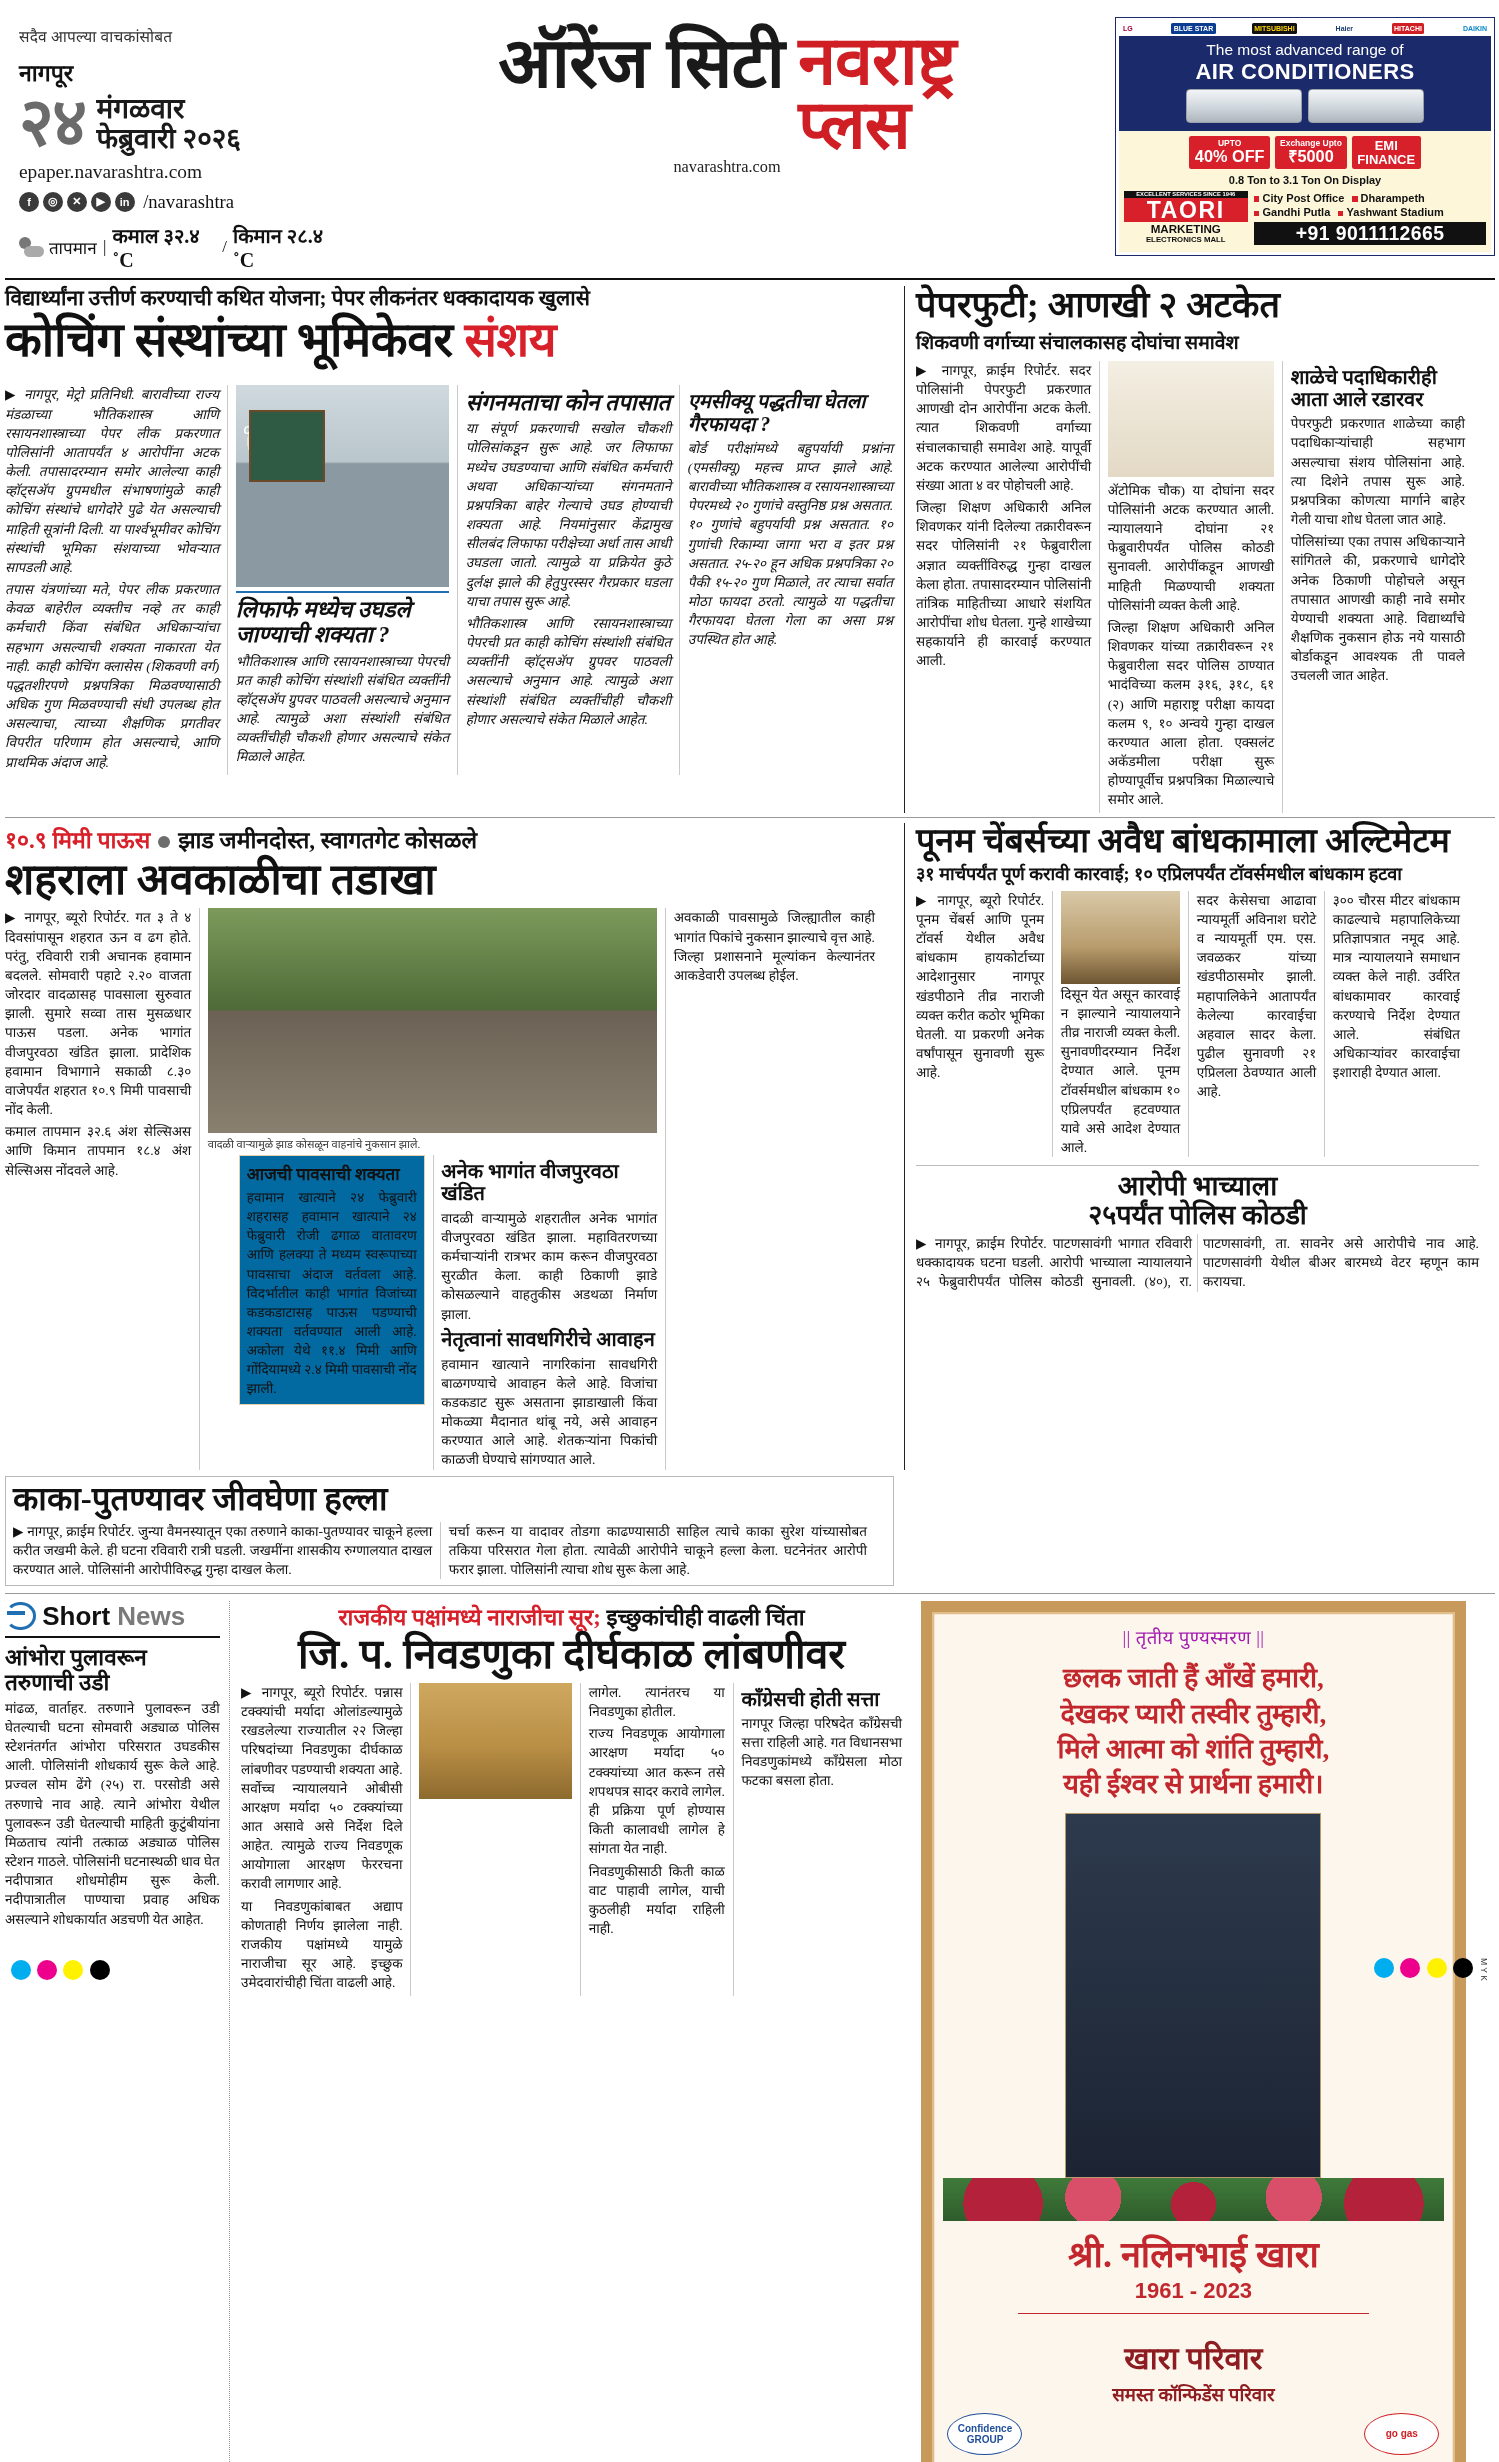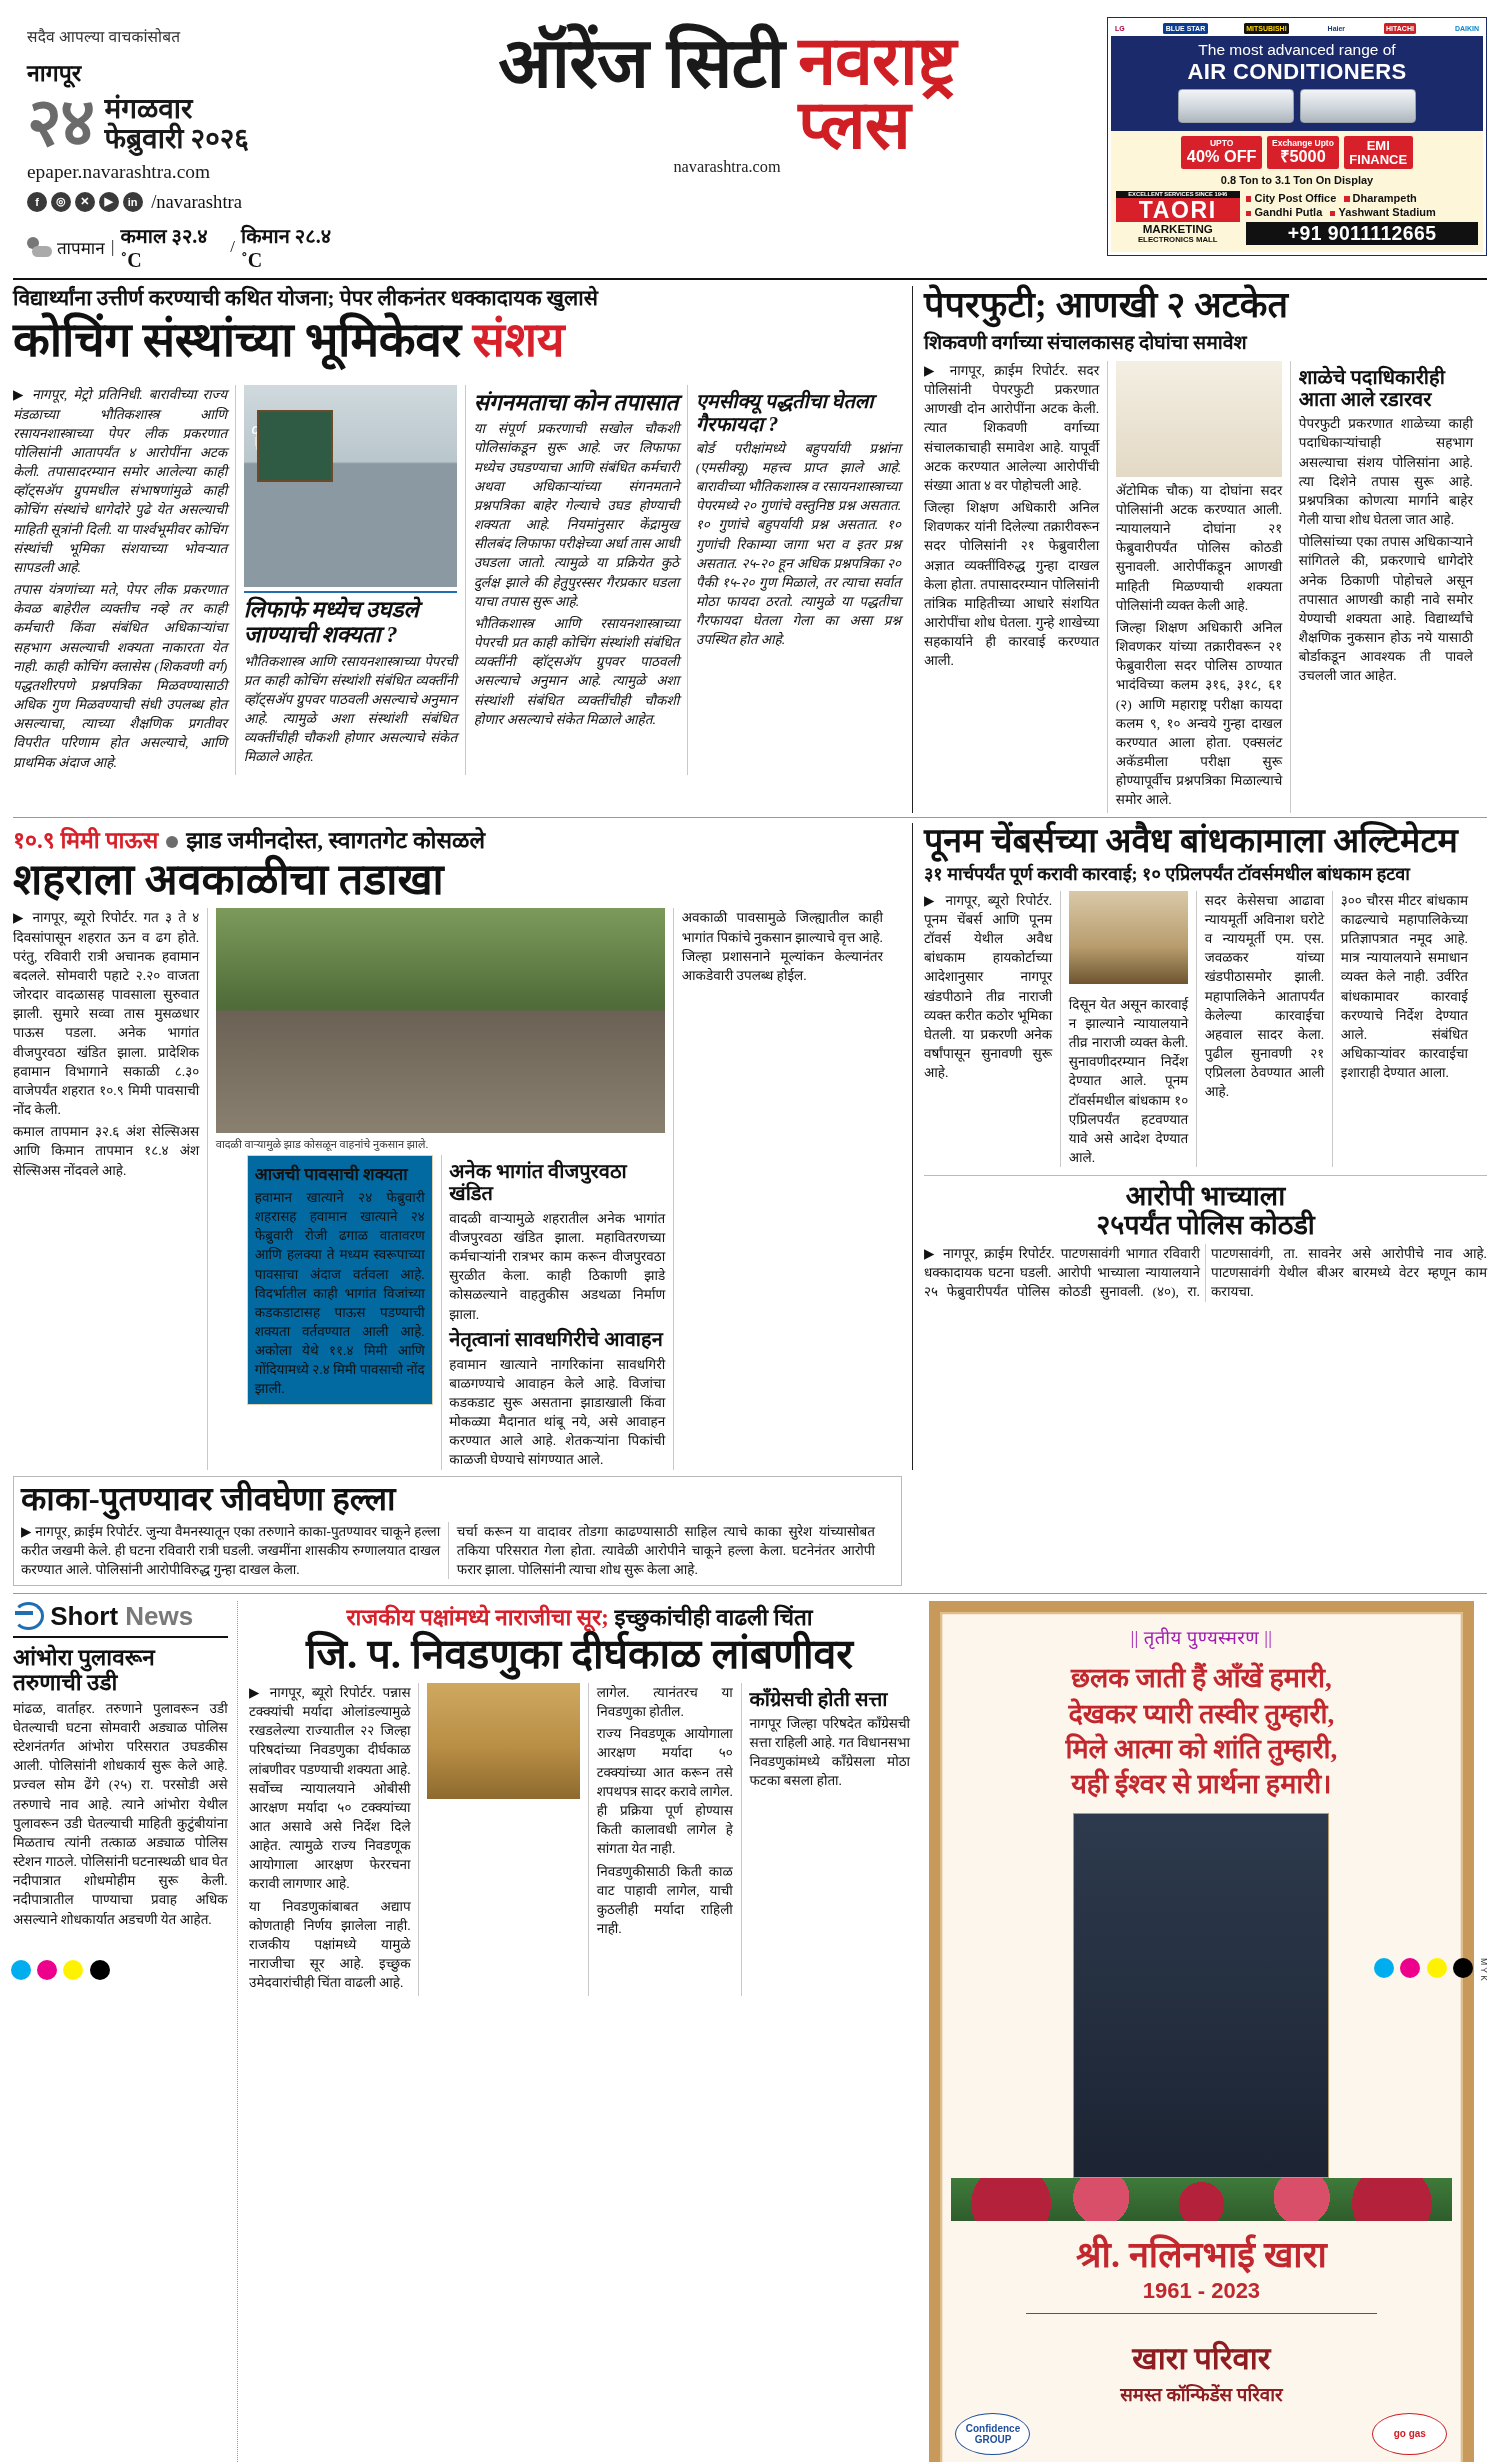--- a/index.html
+++ b/index.html
@@ -4,21 +4,21 @@
 <style>
   * { box-sizing: border-box; }
   html, body { margin:0; padding:0; }
   body {
     width:1500px; height:2462px;
     background:#fff;
     font-family:"Liberation Serif", "DejaVu Serif", serif;
     color:#111;
     overflow:hidden;
   }
-  .page { position:relative; width:1500px; height:1986px; padding:0 13px; }
+  .page { position:relative; width:1500px; height:1986px; padding:0 5px; }
 
   
   .masthead { display:flex; align-items:flex-start; height:276px; padding-top:7.8px; }
   .mh-left { width:334px; padding-left:14px; padding-top:17px; }
   .mh-tag { font-size:15.5px; color:#333; letter-spacing:0.2px; }
   .mh-city { font-size:23px; font-weight:700; margin-top:9.3px; color:#111; }
   .mh-daterow { display:flex; align-items:flex-end; margin-top:1.6px; }
   .mh-day { font-size:67px; font-weight:800; color:#6b6b6b; line-height:.92; letter-spacing:-1.6px; }
   .mh-dwrap { margin-left:11px; padding-top:4.7px; }
   .mh-wd { font-size:28px; font-weight:700; color:#1a1a1a; line-height:1.05; }
@@ -384,21 +384,21 @@
 
     <div class="lead-r">
       <div class="h2-mid" style="font-size:34px">पूनम चेंबर्सच्या अवैध बांधकामाला अल्टिमेटम</div>
       <div class="h2-sub">३१ मार्चपर्यंत पूर्ण करावी कारवाई; १० एप्रिलपर्यंत टॉवर्समधील बांधकाम हटवा</div>
       <div class="cols" style="margin-top:6.2px">
         <div class="col" style="width:136px;padding-left:0">
           <div class="body">▶ नागपूर, ब्यूरो रिपोर्टर. पूनम चेंबर्स आणि पूनम टॉवर्स येथील अवैध बांधकाम हायकोर्टाच्या आदेशानुसार नागपूर खंडपीठाने तीव्र नाराजी व्यक्त करीत कठोर भूमिका घेतली. या प्रकरणी अनेक वर्षांपासून सुनावणी सुरू आहे.</div>
         </div>
         <div class="col" style="width:136px">
           <div class="photo ph-court" style="height:93px"></div>
-          <div class="body" style="margin-top:11px">दिसून येत असून कारवाई न झाल्याने न्यायालयाने तीव्र नाराजी व्यक्त केली. सुनावणीदरम्यान निर्देश देण्यात आले. पूनम टॉवर्समधील बांधकाम १० एप्रिलपर्यंत हटवण्यात यावे असे आदेश देण्यात आले.</div>
+          <div class="body" style="margin-top:1px">दिसून येत असून कारवाई न झाल्याने न्यायालयाने तीव्र नाराजी व्यक्त केली. सुनावणीदरम्यान निर्देश देण्यात आले. पूनम टॉवर्समधील बांधकाम १० एप्रिलपर्यंत हटवण्यात यावे असे आदेश देण्यात आले.</div>
         </div>
         <div class="col" style="width:136px">
           <div class="body">सदर केसेसचा आढावा न्यायमूर्ती अविनाश घरोटे व न्यायमूर्ती एम. एस. जवळकर यांच्या खंडपीठासमोर झाली. महापालिकेने आतापर्यंत केलेल्या कारवाईचा अहवाल सादर केला. पुढील सुनावणी २१ एप्रिलला ठेवण्यात आली आहे.</div>
         </div>
         <div class="col" style="width:136px;padding-right:0">
           <div class="body">३०० चौरस मीटर बांधकाम काढल्याचे महापालिकेच्या प्रतिज्ञापत्रात नमूद आहे. मात्र न्यायालयाने समाधान व्यक्त केले नाही. उर्वरित बांधकामावर कारवाई करण्याचे निर्देश देण्यात आले. संबंधित अधिकाऱ्यांवर कारवाईचा इशाराही देण्यात आला.</div>
         </div>
       </div>
 
       <div style="margin-top:7.8px;border-top:0.8px solid #bbb;padding-top:6.2px">

